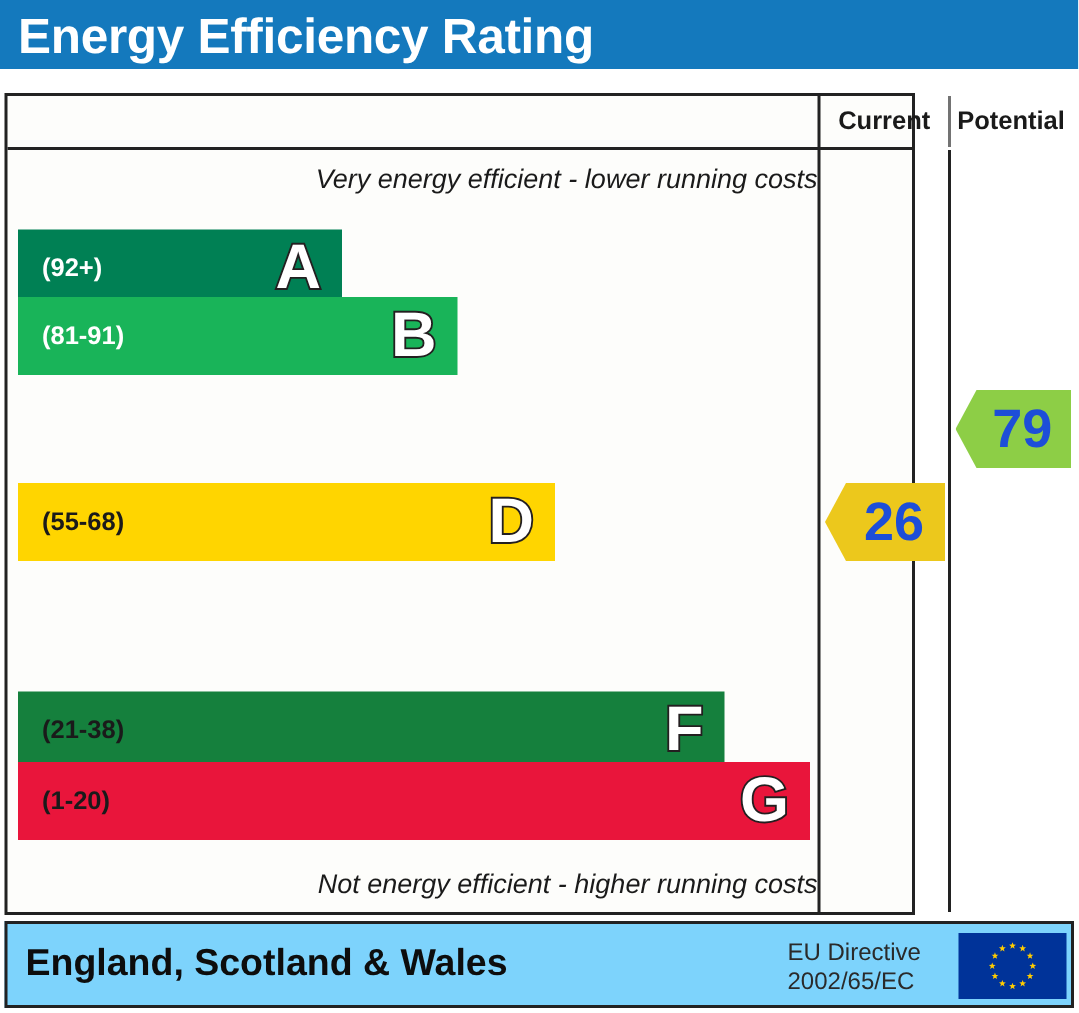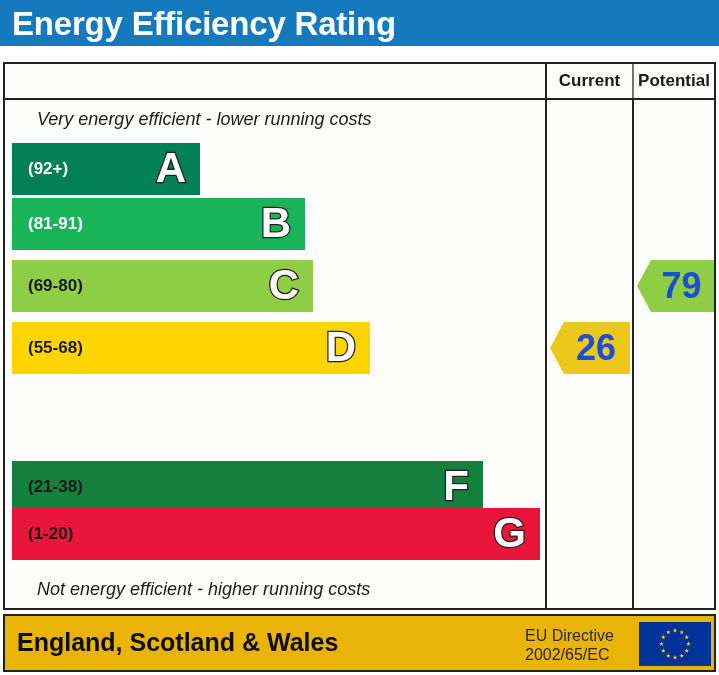--- a/index.html
+++ b/index.html
@@ -38,21 +38,21 @@
     color: #ffffff;
     letter-spacing: -0.2px;
     white-space: nowrap;
   }
 
   
   .table {
     position: absolute;
     left: 3px;
     top: 62px;
-    width: 713px;
+    width: 607px;
     height: 548px;
     border: 2px solid #222222;
     box-sizing: border-box;
     background: #fdfdfb;
   }
 
   
   .col-head-row {
     position: absolute;
     left: 0;
@@ -93,20 +93,21 @@
     left: 0;
     width: 540px;
     height: 34px;
     line-height: 34px;
     font-size: 18px;
     font-style: italic;
     color: #1a1a1a;
     padding-left: 32px;
     box-sizing: border-box;
     white-space: nowrap;
+    text-align: right;
   }
   .caption.top    { top: 38px; }
   .caption.bottom { top: 508px; }
 
   
   .bands {
     position: absolute;
     left: 0;
     top: 72px;
     width: 540px;
@@ -160,21 +161,21 @@
 
   
   .footer {
     position: absolute;
     left: 3px;
     top: 614px;
     width: 713px;
     height: 58px;
     border: 2px solid #222222;
     box-sizing: border-box;
-    background: #eab308;
+    background: #7dd3fc;
   }
   .footer-region {
     position: absolute;
     left: 12px;
     top: 12px;
     font-size: 25px;
     font-weight: bold;
     color: #0d0d0d;
     white-space: nowrap;
   }
@@ -214,31 +215,27 @@
     <div class="col-head current">Current</div>
     <div class="col-head potential">Potential</div>
 
     <div class="vdiv one"></div>
     <div class="vdiv two"></div>
 
     <div class="caption top">Very energy efficient - lower running costs</div>
     <div class="caption bottom">Not energy efficient - higher running costs</div>
 
     <div class="bands" id="bands-container">
-        <div class="band" style="top: 7px; width: 188px; background: rgb(0, 128, 84);">
+        <div class="band" style="top: 17px; width: 188px; background: rgb(0, 128, 84); padding-left: 28px;">
           <span class="band-range">(92+)</span>
           <span class="band-letter">A</span>
         </div>
         <div class="band" style="top: 62px; width: 245px; background: rgb(25, 180, 89); padding-left: 48px;">
           <span class="band-range">(81-91)</span>
           <span class="band-letter">B</span>
-        </div>
-        <div class="band" style="top: 124px; width: 301px; background: rgb(141, 206, 70);">
-          <span class="band-range dark">(69-80)</span>
-          <span class="band-letter">C</span>
         </div>
         <div class="band" style="top: 186px; width: 358px; background: rgb(255, 213, 0);">
           <span class="band-range dark">(55-68)</span>
           <span class="band-letter">D</span>
         </div>
         <div class="band" style="top: 293px; width: 471px; background: #15803d; margin-top: 32px;">
           <span class="band-range dark">(21-38)</span>
           <span class="band-letter">F</span>
         </div>
         <div class="band" style="top: 372px; width: 528px; background: rgb(233, 21, 59);">

